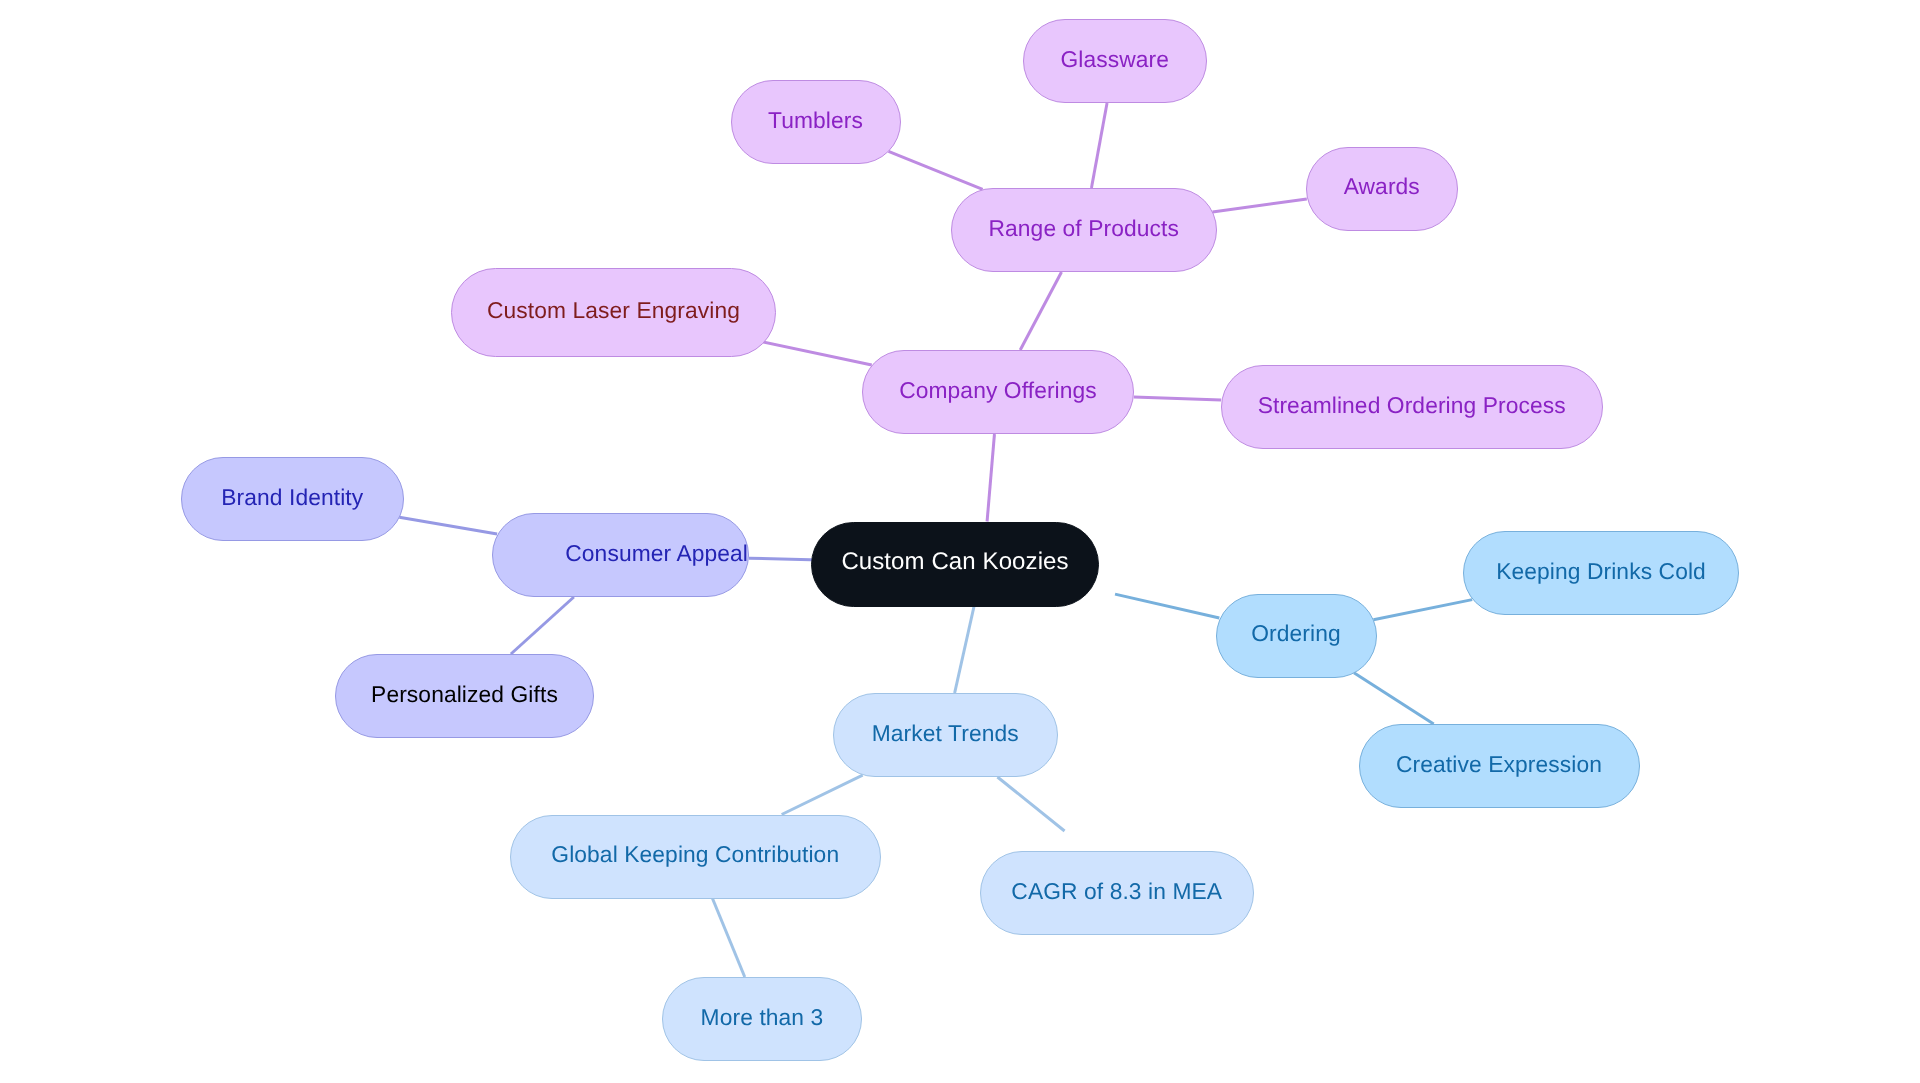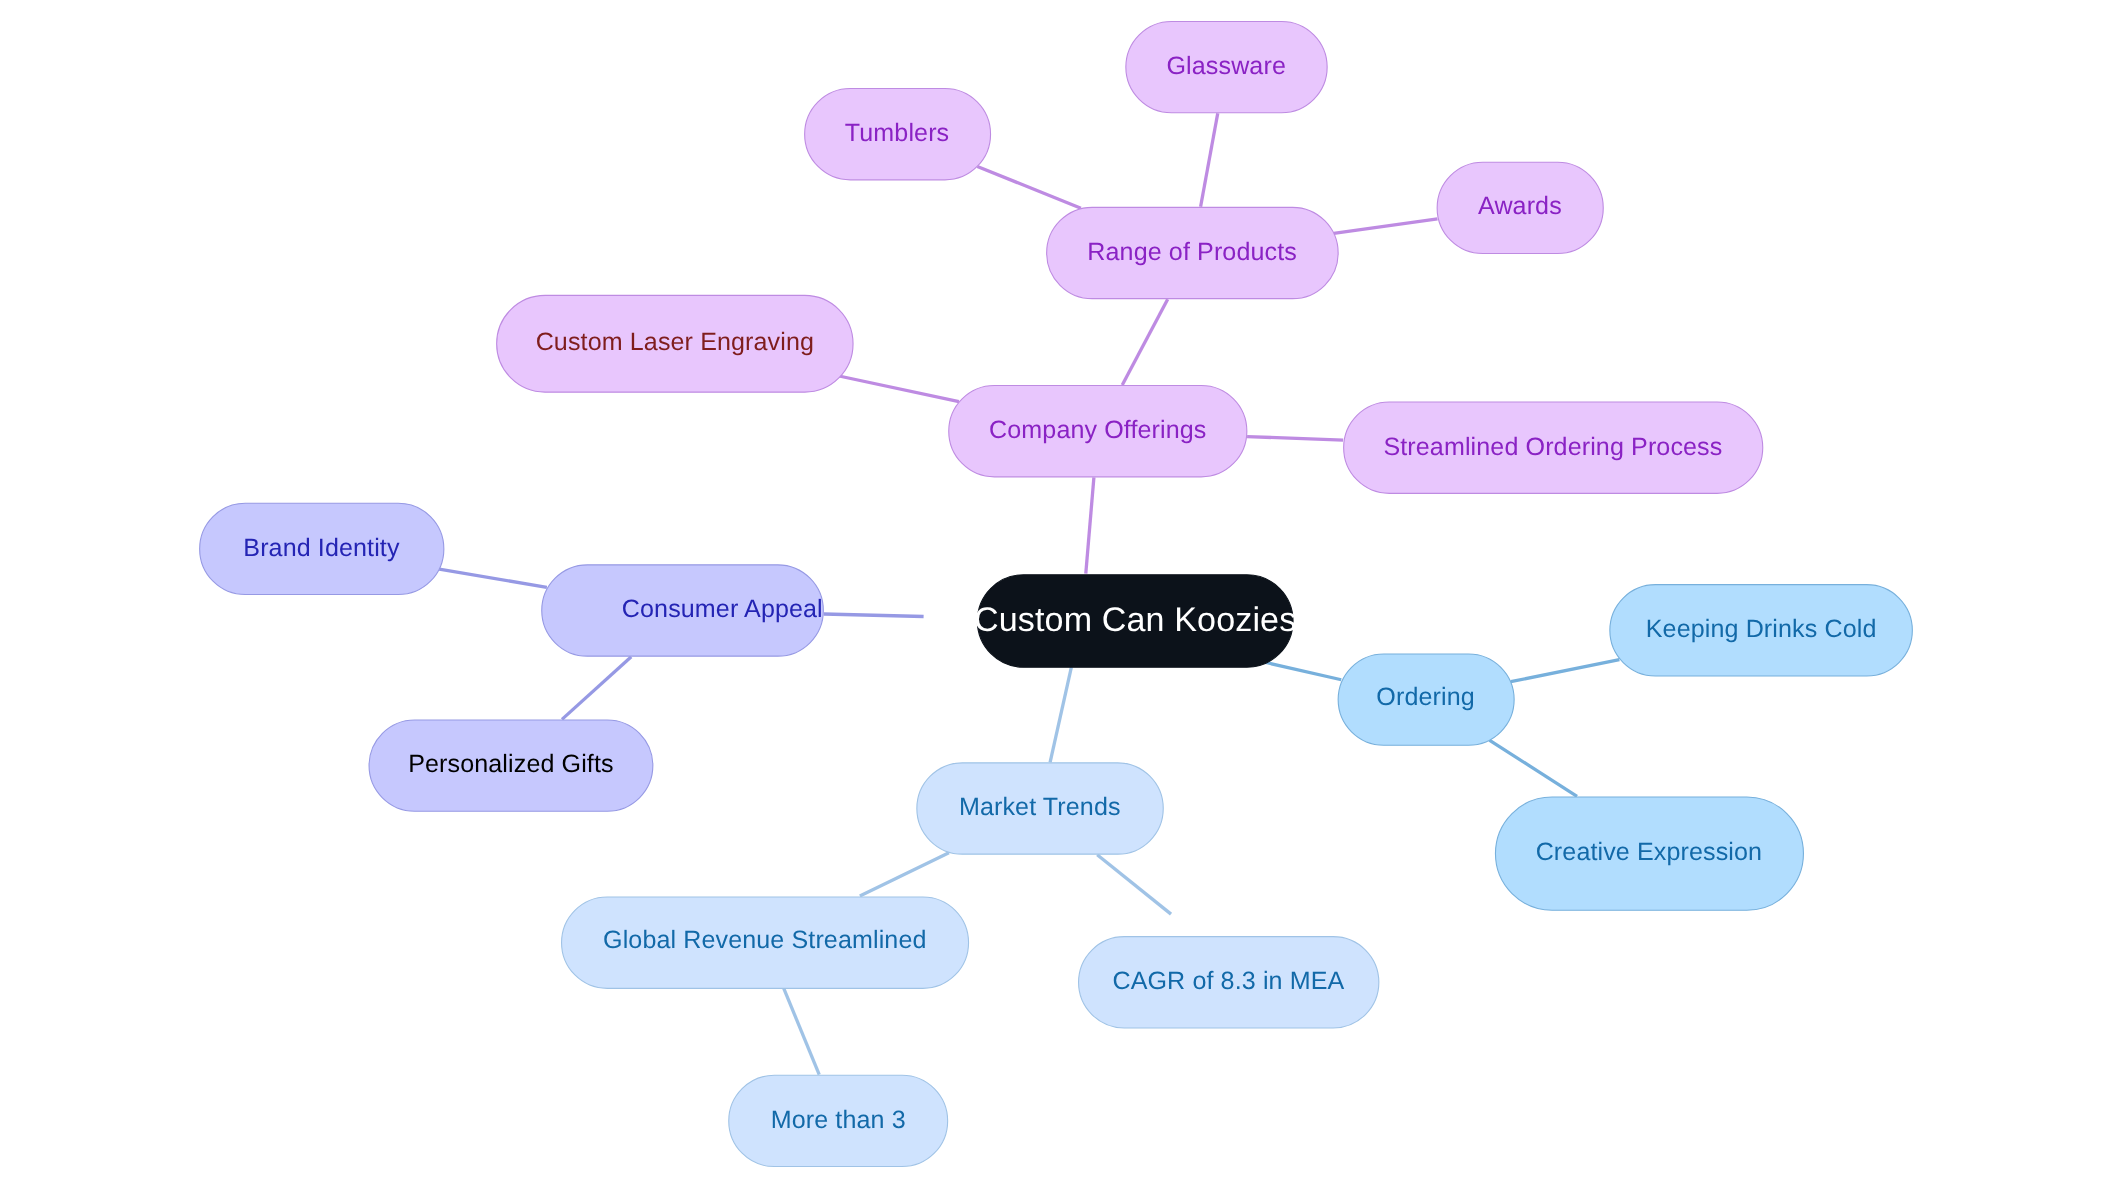--- a/index.html
+++ b/index.html
@@ -61,21 +61,21 @@
     <line class="edge" x1="573.86" y1="597.00" x2="510.89" y2="654.00" stroke="#9699e4" stroke-width="3" stroke-linecap="butt"></line>
     <line class="edge" x1="1115.01" y1="594.09" x2="1219.34" y2="617.96" stroke="#77b0dc" stroke-width="3" stroke-linecap="butt"></line>
     <line class="edge" x1="1373.43" y1="619.73" x2="1472.19" y2="599.63" stroke="#77b0dc" stroke-width="3" stroke-linecap="butt"></line>
     <line class="edge" x1="1353.93" y1="672.74" x2="1433.67" y2="724.00" stroke="#77b0dc" stroke-width="3" stroke-linecap="butt"></line>
     <line class="edge" x1="973.99" y1="606.50" x2="954.64" y2="693.00" stroke="#a0c3e6" stroke-width="3" stroke-linecap="butt"></line>
     <line class="edge" x1="862.65" y1="775.14" x2="781.67" y2="814.50" stroke="#a0c3e6" stroke-width="3" stroke-linecap="butt"></line>
     <line class="edge" x1="997.45" y1="777.00" x2="1064.55" y2="831.00" stroke="#a0c3e6" stroke-width="3" stroke-linecap="butt"></line>
     <line class="edge" x1="712.50" y1="898.50" x2="744.75" y2="977.00" stroke="#a0c3e6" stroke-width="3" stroke-linecap="butt"></line>
   </svg>
   <div id="nodes">
-    <div class="node" style="left: 888px; top: 521.5px; width: 288px; height: 85px; background: rgb(12, 18, 26); border-color: rgb(12, 18, 26); color: rgb(255, 255, 255); font-size: 31px; text-align: right;">
+    <div class="node" style="left: 811px; top: 521.5px; width: 288px; height: 85px; background: rgb(12, 18, 26); border-color: rgb(12, 18, 26); color: rgb(255, 255, 255); font-size: 24px; text-align: right;">
       <span class="node-label">Custom Can Koozies</span>
     </div>
     <div class="node" style="left: 862px; top: 350px; width: 272px; height: 84px; background: rgb(232, 198, 253); border-color: rgb(190, 139, 226); color: rgb(138, 34, 196); font-size: 22.8px;">
       <span class="node-label">Company Offerings</span>
     </div>
     <div class="node" style="left: 951px; top: 188px; width: 265.5px; height: 84px; background: rgb(232, 198, 253); border-color: rgb(190, 139, 226); color: rgb(138, 34, 196); font-size: 22.8px;">
       <span class="node-label">Range of Products</span>
     </div>
     <div class="node" style="left: 730.5px; top: 80px; width: 170px; height: 84px; background: rgb(232, 198, 253); border-color: rgb(190, 139, 226); color: rgb(138, 34, 196); font-size: 22.8px;">
       <span class="node-label">Tumblers</span>
@@ -100,28 +100,28 @@
     </div>
     <div class="node" style="left: 335px; top: 654px; width: 259px; height: 84px; background: rgb(198, 200, 254); border-color: rgb(150, 153, 228); color: #000000; font-size: 22.8px;">
       <span class="node-label">Personalized Gifts</span>
     </div>
     <div class="node" style="left: 1215.5px; top: 593.5px; width: 161px; height: 84px; background: rgb(177, 221, 254); border-color: rgb(119, 176, 220); color: rgb(18, 105, 168); font-size: 22.8px;">
       <span class="node-label">Ordering</span>
     </div>
     <div class="node" style="left: 1463px; top: 531.4px; width: 276px; height: 84px; background: rgb(177, 221, 254); border-color: rgb(119, 176, 220); color: rgb(18, 105, 168); font-size: 22.8px;">
       <span class="node-label">Keeping Drinks Cold</span>
     </div>
-    <div class="node" style="left: 1358.5px; top: 724px; width: 281px; height: 104px; background: rgb(177, 221, 254); border-color: rgb(119, 176, 220); color: rgb(18, 105, 168); font-size: 22.8px;">
+    <div class="node" style="left: 1358.5px; top: 724px; width: 281px; height: 84px; background: rgb(177, 221, 254); border-color: rgb(119, 176, 220); color: rgb(18, 105, 168); font-size: 22.8px;">
       <span class="node-label">Creative Expression</span>
     </div>
     <div class="node" style="left: 833px; top: 693px; width: 224.5px; height: 84px; background: rgb(207, 227, 254); border-color: rgb(160, 195, 230); color: rgb(18, 105, 168); font-size: 22.8px;">
       <span class="node-label">Market Trends</span>
     </div>
     <div class="node" style="left: 510px; top: 814.5px; width: 370.5px; height: 84px; background: rgb(207, 227, 254); border-color: rgb(160, 195, 230); color: rgb(18, 105, 168); font-size: 22.8px;">
-      <span class="node-label">Global Revenue Streamlined</span>
+      <span class="node-label">Global Keeping Contribution</span>
     </div>
     <div class="node" style="left: 979.5px; top: 831px; width: 274.5px; height: 84px; background: rgb(207, 227, 254); border-color: rgb(160, 195, 230); color: rgb(18, 105, 168); font-size: 22.8px; margin-top: 20px;">
       <span class="node-label">CAGR of 8.3 in MEA</span>
     </div>
     <div class="node" style="left: 662px; top: 977px; width: 200px; height: 84px; background: rgb(207, 227, 254); border-color: rgb(160, 195, 230); color: rgb(18, 105, 168); font-size: 22.8px;">
       <span class="node-label">More than 3</span>
     </div>
   </div>
 </div>
 

